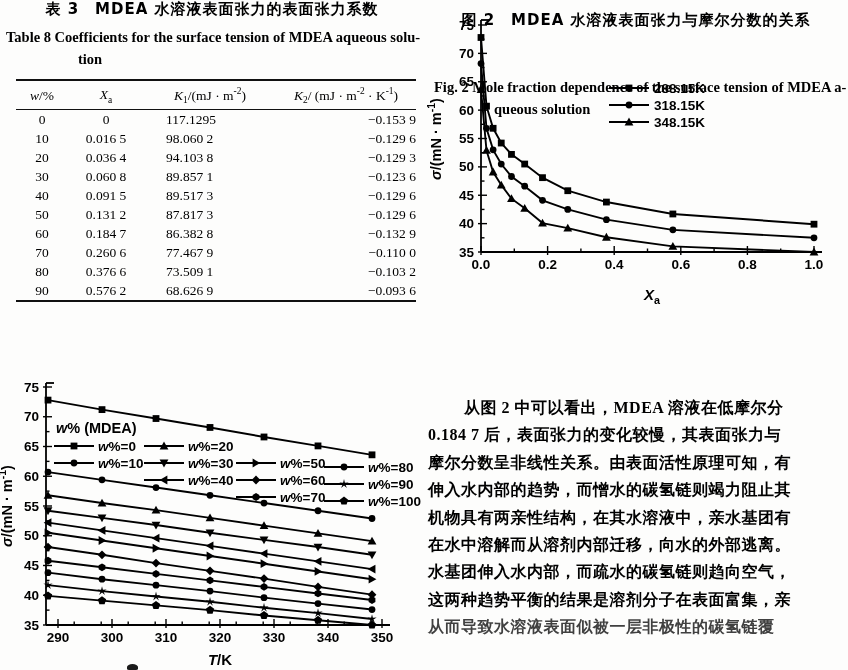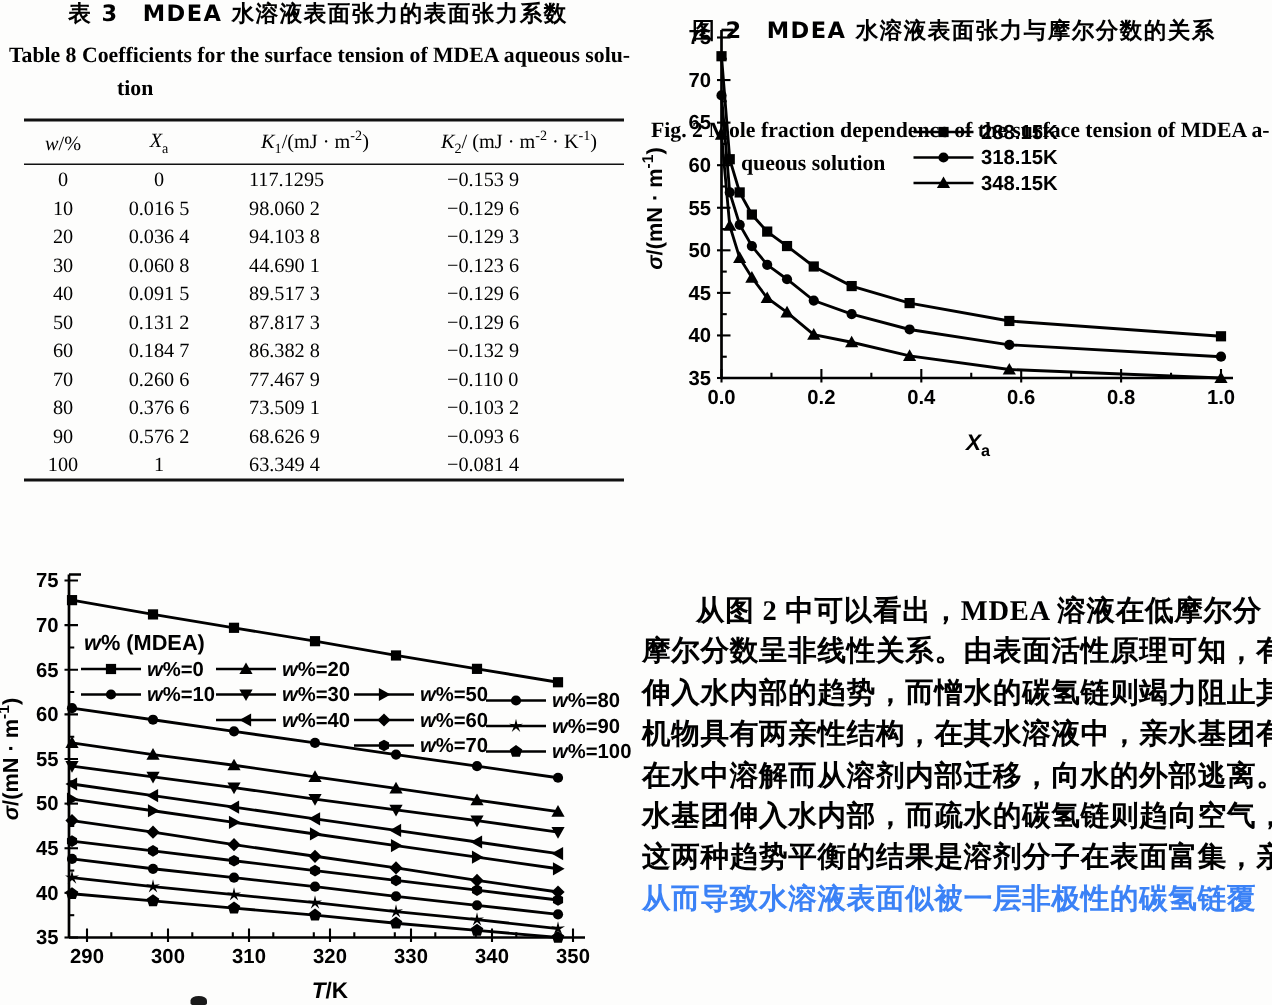--- a/index.html
+++ b/index.html
@@ -15,34 +15,34 @@
   .cap-en .line2 { padding-left:72px; }
   table.data { width:400px; margin:8px 0 0 16px; border-collapse:collapse;
     border-top:2.5px solid #111; border-bottom:2.5px solid #111;
     font-size:13.5px; }
   table.data thead tr { border-bottom:1.5px solid #111; }
   table.data th { font-weight:normal; padding:5px 0 4px 0; font-size:13.5px; }
   table.data td { padding:1.5px 0; }
   table.data .c0 { width:13%; text-align:center; }
   table.data .c1 { width:19%; text-align:center; }
   table.data .c2 { width:33%; text-align:left; padding-left:22px; }
-  table.data .c3 { width:35%; text-align:left; padding-left:22px; }
+  table.data .c3 { width:35%; text-align:right; padding-left:22px; }
   table.data th.c2, table.data th.c3 { text-align:center; padding-left:0; }
   sub { font-size:0.7em; } sup { font-size:0.7em; }
   
   .fig2-quad { left:424px; top:8px; width:424px; }
   .fig2-quad .cap-zh { margin-top:3px; }
   .fig2-quad .cap-en { padding-left:10px;margin-top:46px; }
   .fig2-quad .cap-en .line2 { padding-left:60px; }
   
-  .text-quad { left:428px; top:394px; width:418px; font-size:19px;
+  .text-quad { left:428px; top:394px; width:418px; font-size:16px;
     line-height:27.4px; font-weight:600; letter-spacing:0.5px; }
   .para-line { white-space:nowrap; }
   .para-line.indent { padding-left:36px; }
-  .para-line.faded { color:#3b82f6; }
+  .para-line.faded { color:#404040; }
   
   svg { position:absolute; display:block; }
   #chart-left  { left:0;  top:375px; }
   .partial-mark { position:absolute; left:127px; top:664px; width:11px; height:6px;
     background:#1a1a1a; border-radius:50% 50% 20% 20%; }
 </style>
 </head>
 <body>
 
 <section class="quad table-quad">
@@ -75,21 +75,21 @@
         </tr>
         <tr>
           <td class="c0">20</td>
           <td class="c1">0.036 4</td>
           <td class="c2">94.103 8</td>
           <td class="c3">−0.129 3</td>
         </tr>
         <tr>
           <td class="c0">30</td>
           <td class="c1">0.060 8</td>
-          <td class="c2">44.690 1</td>
+          <td class="c2">89.857 1</td>
           <td class="c3">−0.123 6</td>
         </tr>
         <tr>
           <td class="c0">40</td>
           <td class="c1">0.091 5</td>
           <td class="c2">89.517 3</td>
           <td class="c3">−0.129 6</td>
         </tr>
         <tr>
           <td class="c0">50</td>
@@ -113,26 +113,20 @@
           <td class="c0">80</td>
           <td class="c1">0.376 6</td>
           <td class="c2">73.509 1</td>
           <td class="c3">−0.103 2</td>
         </tr>
         <tr>
           <td class="c0">90</td>
           <td class="c1">0.576 2</td>
           <td class="c2">68.626 9</td>
           <td class="c3">−0.093 6</td>
-        </tr>
-        <tr>
-          <td class="c0">100</td>
-          <td class="c1">1</td>
-          <td class="c2">63.349 4</td>
-          <td class="c3">−0.081 4</td>
         </tr>
       </tbody>
   </table>
 </section>
 
 <section class="quad fig2-quad">
   <svg id="chart-right" width="424" height="310">
       <g stroke="#000" stroke-width="1.8">
         <line x1="57" y1="12" x2="57" y2="244"></line>
         <line x1="57" y1="12" x2="65" y2="12"></line>
@@ -760,20 +754,21 @@
         <polygon points="344,121.6 348.18464867169865,124.64032522475023 346.5862551100869,129.55967477524976 341.4137448899131,129.55967477524976 339.81535132830135,124.64032522475023"></polygon>
       </g>
       <text x="368" y="130.5" font-family="&quot;Liberation Sans&quot;, sans-serif" font-weight="bold" font-size="13.5" fill="#000"><tspan dy="0" font-size="13.5" font-style="italic">w</tspan><tspan dy="0" font-size="13.5">%=100</tspan></text>
     </g>
   </svg>
 <div class="partial-mark"></div>
 
 <section class="quad text-quad">
   <div id="paragraph">
       <div class="para-line indent">从图 2 中可以看出，MDEA 溶液在低摩尔分</div>
+      <div class="para-line">0.184 7 后，表面张力的变化较慢，其表面张力与</div>
       <div class="para-line">摩尔分数呈非线性关系。由表面活性原理可知，有</div>
       <div class="para-line">伸入水内部的趋势，而憎水的碳氢链则竭力阻止其</div>
       <div class="para-line">机物具有两亲性结构，在其水溶液中，亲水基团有</div>
       <div class="para-line">在水中溶解而从溶剂内部迁移，向水的外部逃离。</div>
       <div class="para-line">水基团伸入水内部，而疏水的碳氢链则趋向空气，</div>
       <div class="para-line">这两种趋势平衡的结果是溶剂分子在表面富集，亲</div>
       <div class="para-line faded">从而导致水溶液表面似被一层非极性的碳氢链覆</div>
     </div>
 </section>
 

